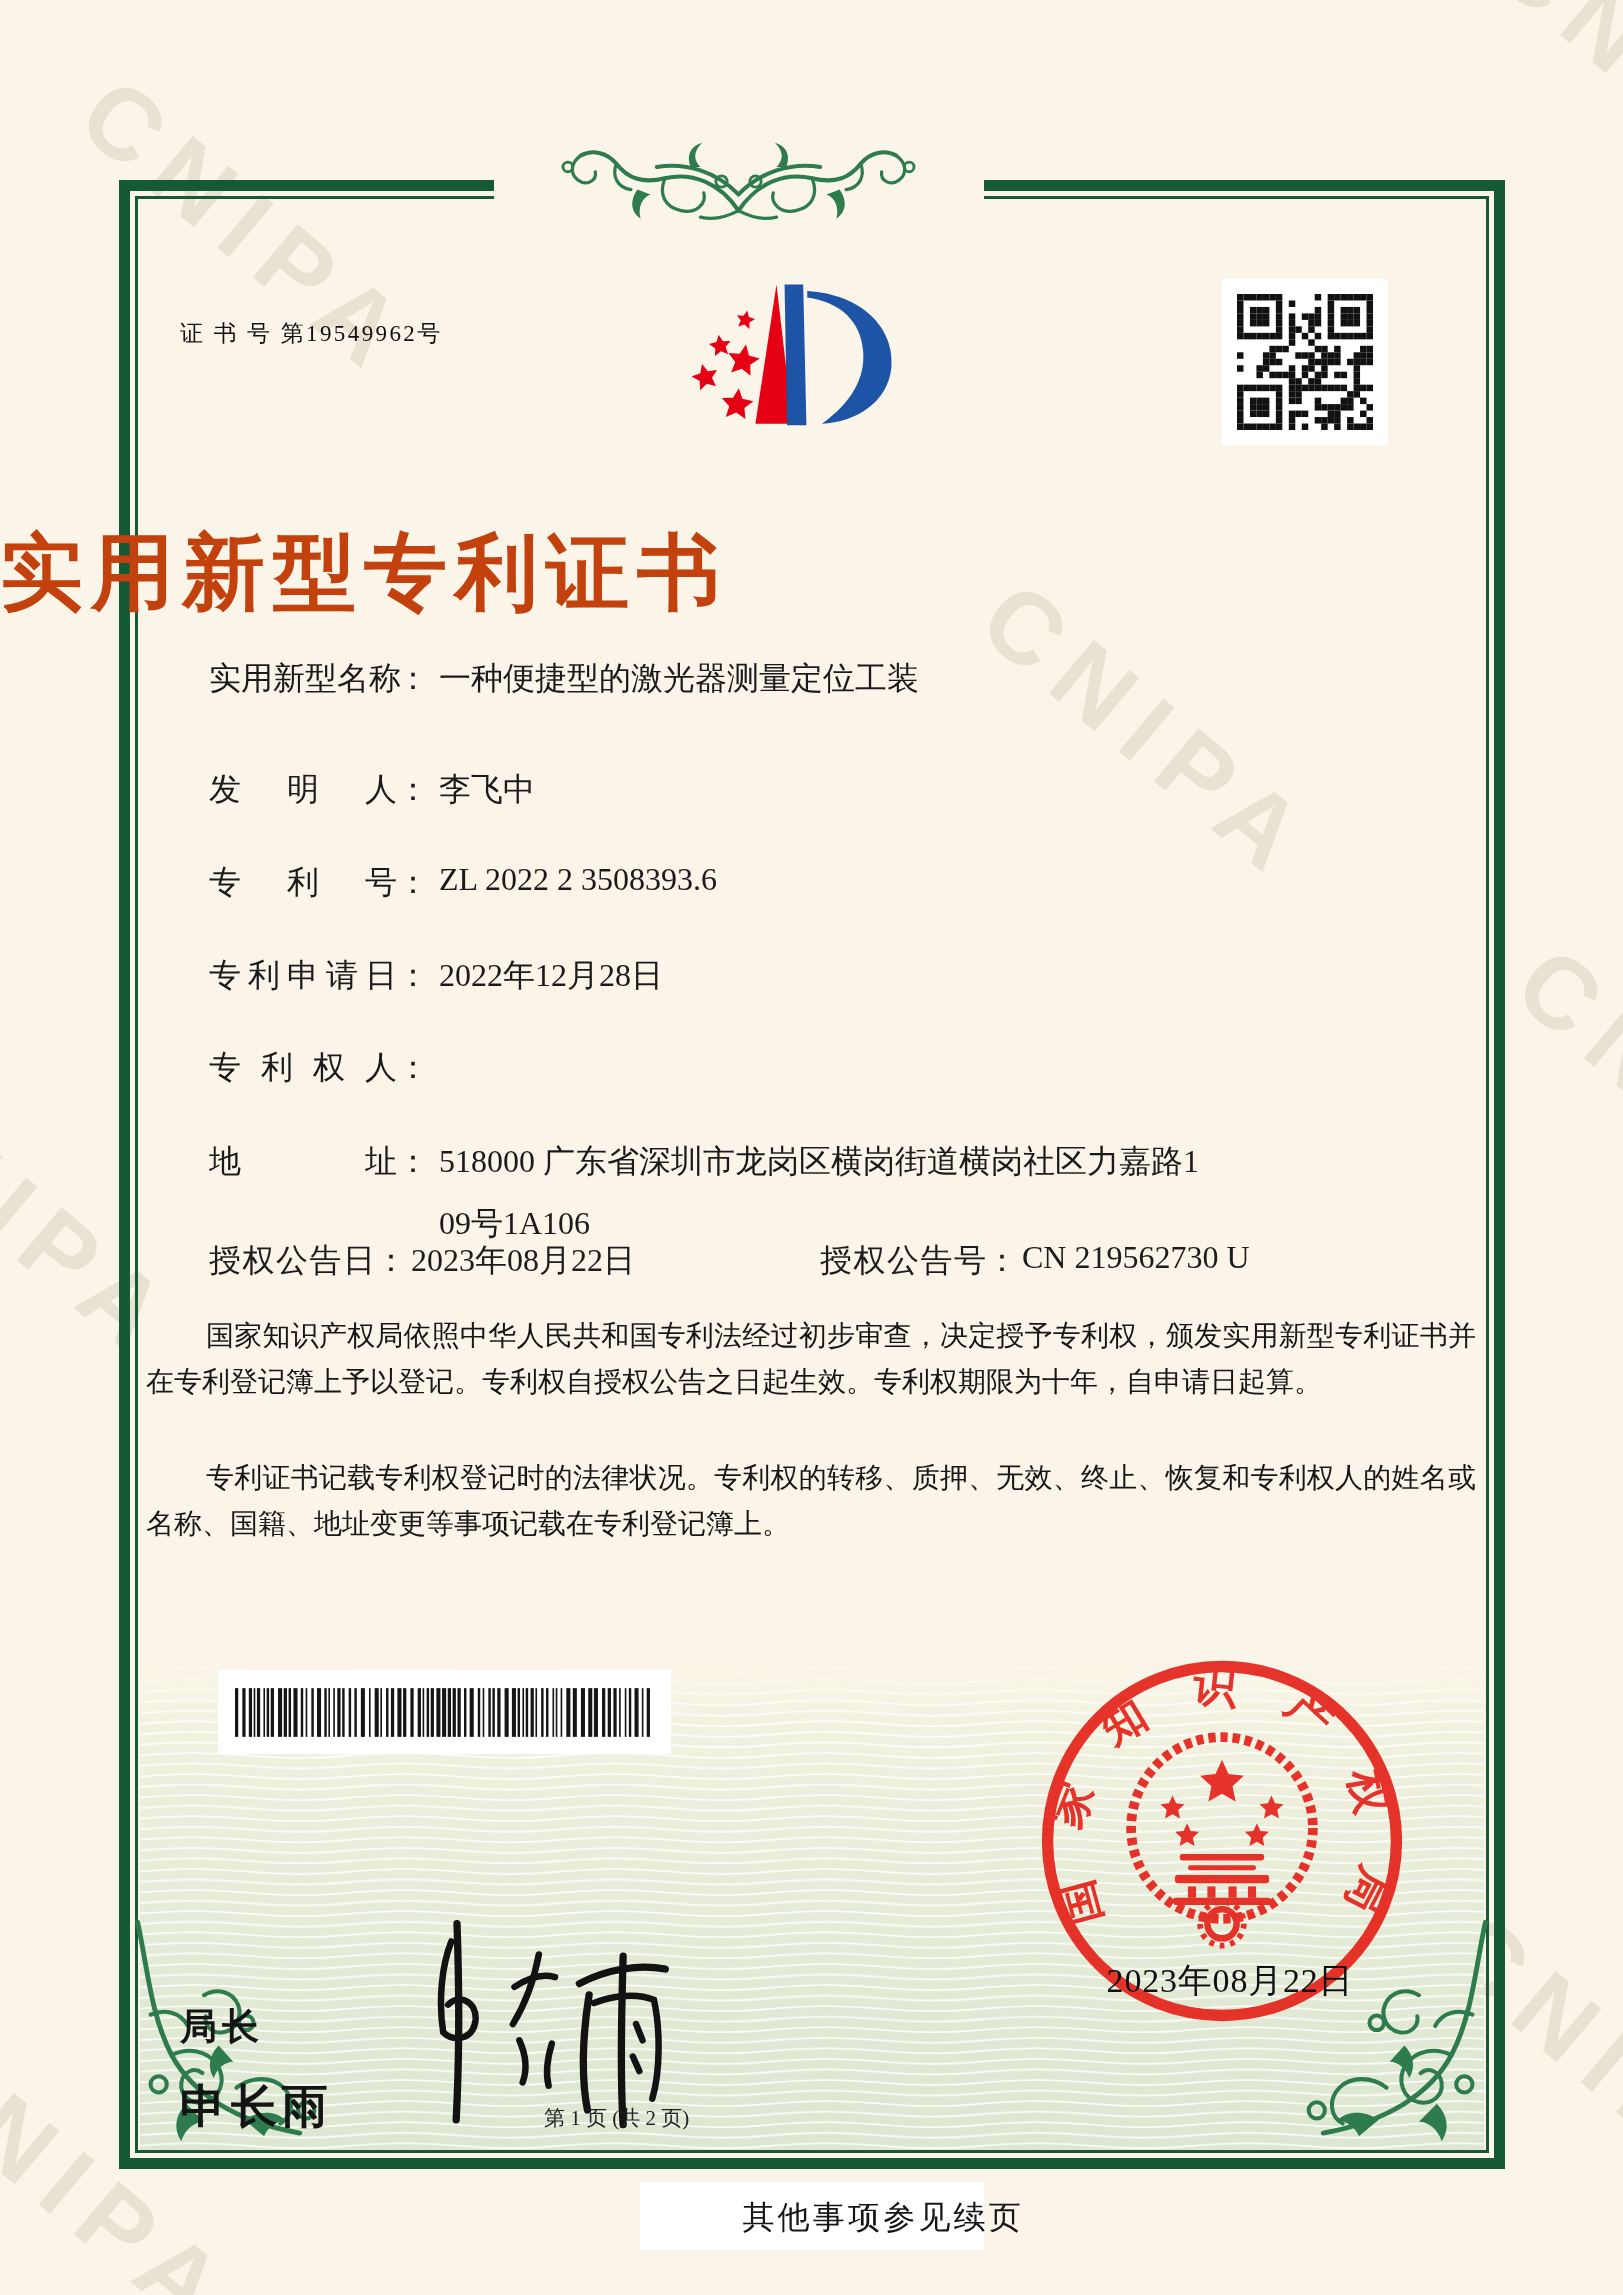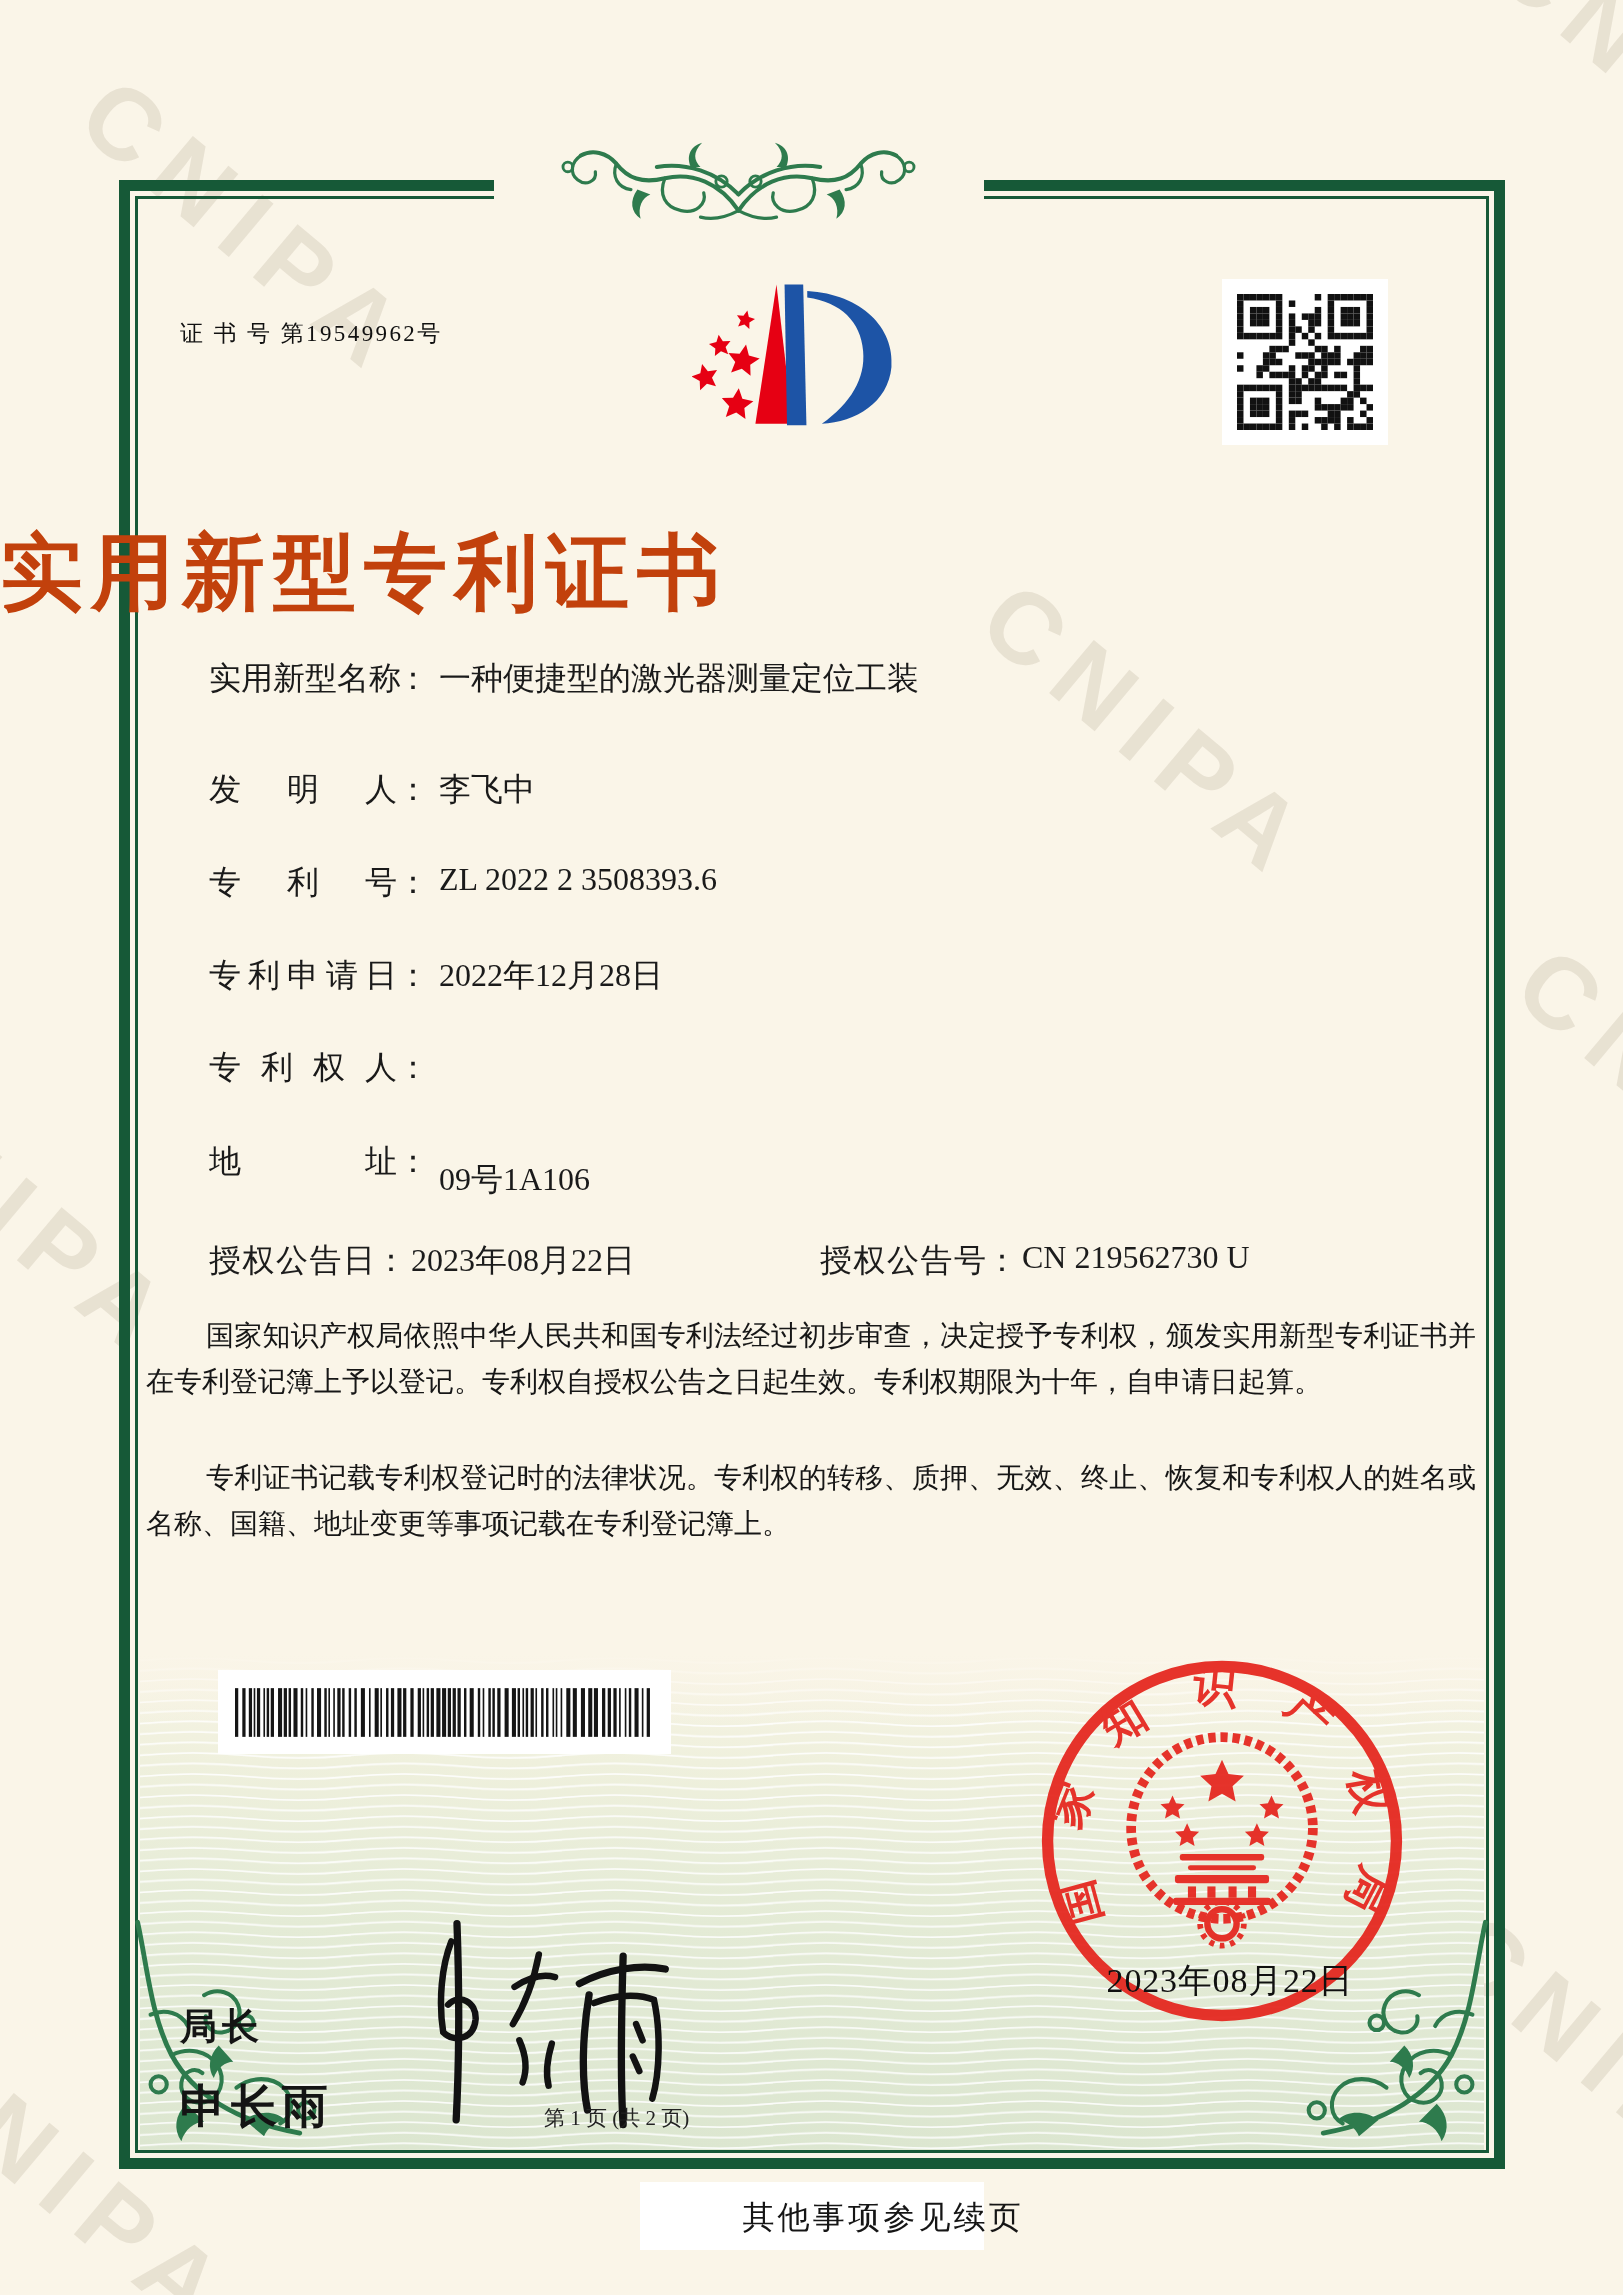--- a/index.html
+++ b/index.html
@@ -453,20 +453,21 @@
     <span class="fvalue">2022年12月28日</span>
 </div>
 <div class="field-row" style="top:1046px">
   <span class="flabel">专利权人</span>
     <span class="fcolon">：</span>
 </div>
 <div class="field-row" style="top:1140px">
   <span class="flabel">地址</span>
     <span class="fcolon">：</span>
   <span class="fvalue">
+    <span class="vline">518000 广东省深圳市龙岗区横岗街道横岗社区力嘉路1</span>
     <span class="vline" style="margin-top:18px">09号1A106</span>
   </span>
 </div>
 
 <div class="grant-group" style="left:209px;top:1239px">
   <span class="flabel">授权公告日</span>
     <span class="fcolon">：</span>
     <span class="fvalue">2023年08月22日</span>
 </div>
 <div class="grant-group" style="left:820px;top:1239px">

